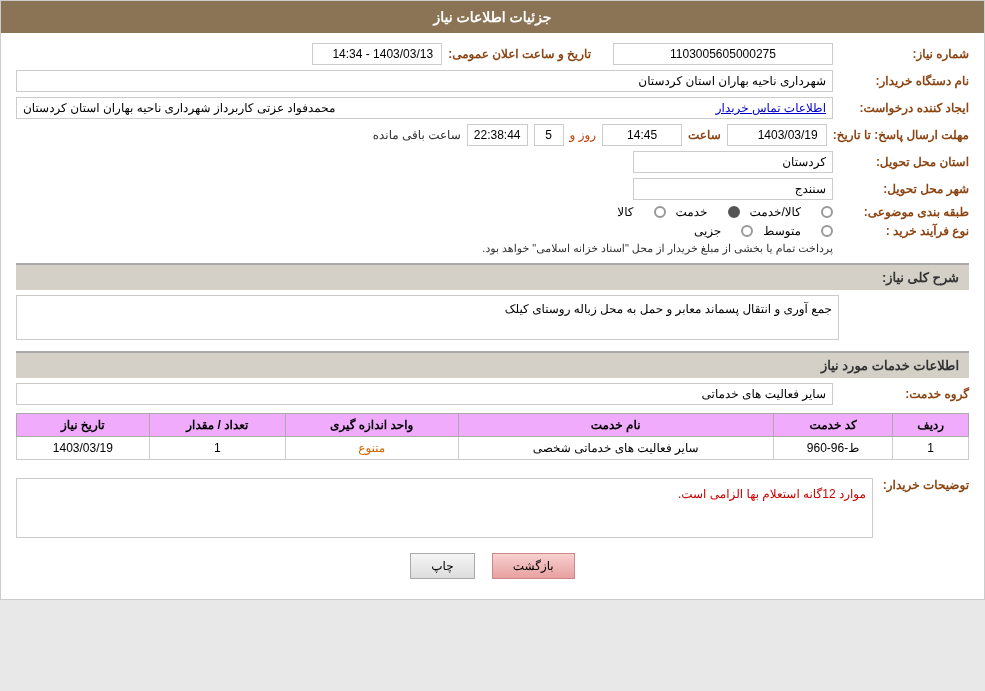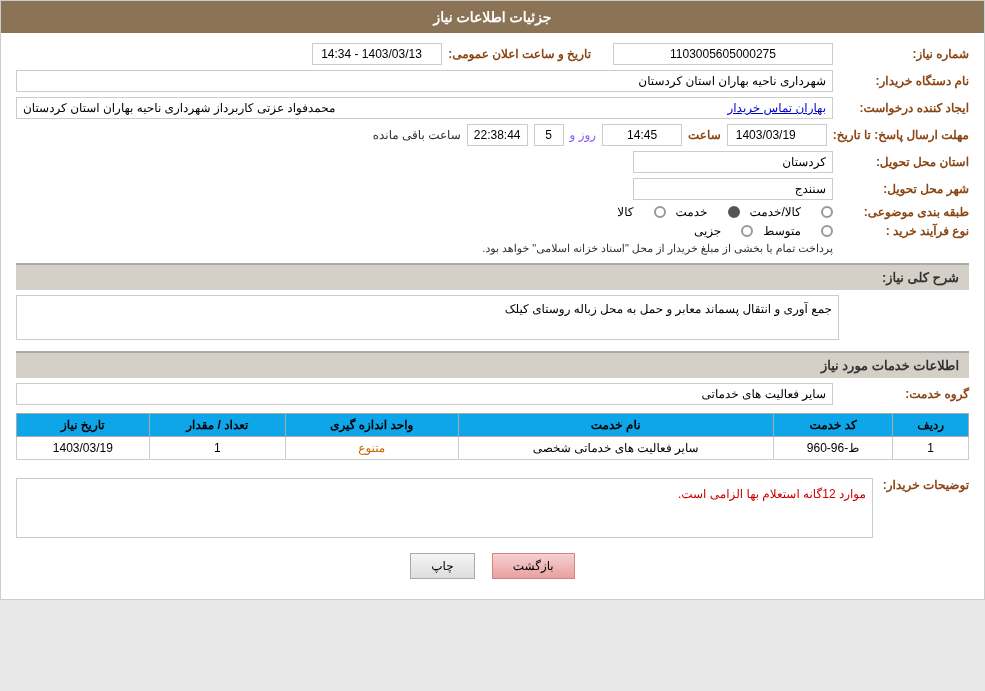--- a/index.html
+++ b/index.html
@@ -48,21 +48,21 @@
       padding: 3px 6px;
       min-height: 22px;
       flex: 1;
       text-align: right;
     }
     .date-box {
       border: 1px solid #ccc;
       padding: 3px 8px;
       background: #fff;
       min-width: 130px;
-      text-align: left;
+      text-align: right;
     }
     .time-label {
       color: #8B4513;
       font-weight: bold;
       white-space: nowrap;
     }
     .time-box {
       border: 1px solid #ccc;
       padding: 3px 6px;
       background: #fff;
@@ -129,21 +129,21 @@
       align-items: center;
       gap: 6px;
       margin-bottom: 5px;
     }
     .table-wrapper {
       width: 100%;
       border-collapse: collapse;
       margin: 8px 0;
     }
     .table-wrapper th {
-      background: #0ea5e9;
+      background: #f0abfc;
       border: 1px solid #aaa;
       padding: 4px 8px;
       text-align: center;
       font-weight: bold;
     }
     .table-wrapper td {
       border: 1px solid #ccc;
       padding: 4px 8px;
       text-align: center;
     }
@@ -194,21 +194,21 @@
     .remaining-label {
       color: #333;
       white-space: nowrap;
     }
     .remaining-value {
       border: 1px solid #ccc;
       padding: 3px 6px;
       background: #fff;
     }
     .day-label {
-      color: #8b5cf6;
+      color: #c2410c;
       text-align: right;
     }
   </style>
 </head>
 <body>
 
 <div class="page-wrapper">
   <div class="main-panel">
     <div class="panel-header">جزئیات اطلاعات نیاز</div>
     <div class="panel-body main-content-area">
@@ -221,21 +221,21 @@
       </div>
 
       <div class="form-row">
         <span class="form-label">نام دستگاه خریدار:</span>
         <div class="form-value">شهرداری ناحیه بهاران استان کردستان</div>
       </div>
 
       <div class="form-row">
         <span class="form-label">ایجاد کننده درخواست:</span>
         <div class="form-value" style="flex:1; display:flex; align-items:center; justify-content:space-between;">
-          <span class="link-text">بهاران تماس خریدار</span>
+          <span class="link-text">اطلاعات تماس خریدار</span>
           <span>محمدفواد عزتی کاربرداز شهرداری ناحیه بهاران استان کردستان</span>
         </div>
       </div>
 
       <div class="form-row">
         <span class="form-label">مهلت ارسال پاسخ: تا تاریخ:</span>
         <div class="date-box" style="min-width:100px;">1403/03/19</div>
         <span class="time-label">ساعت</span>
         <div class="time-box">14:45</div>
         <span class="day-label">روز و</span>

